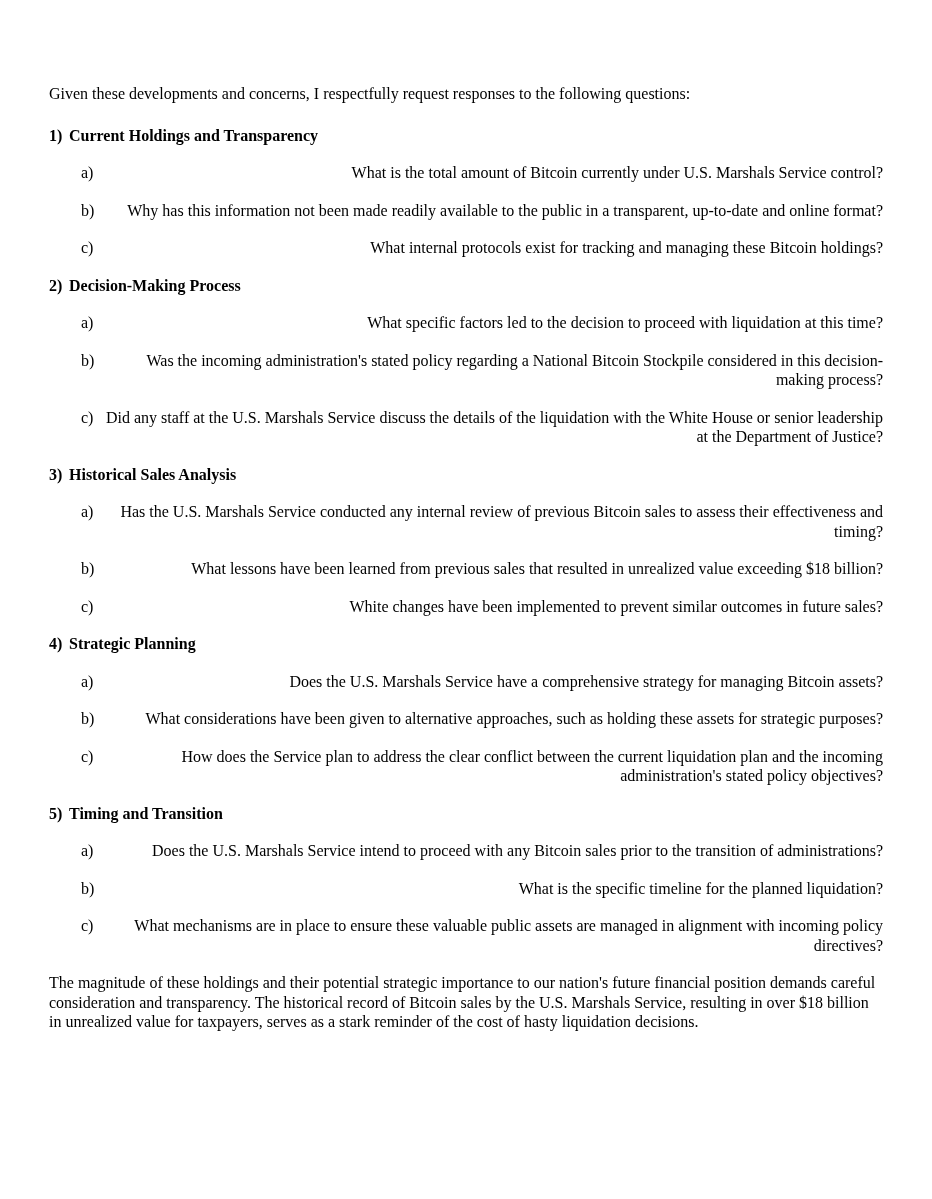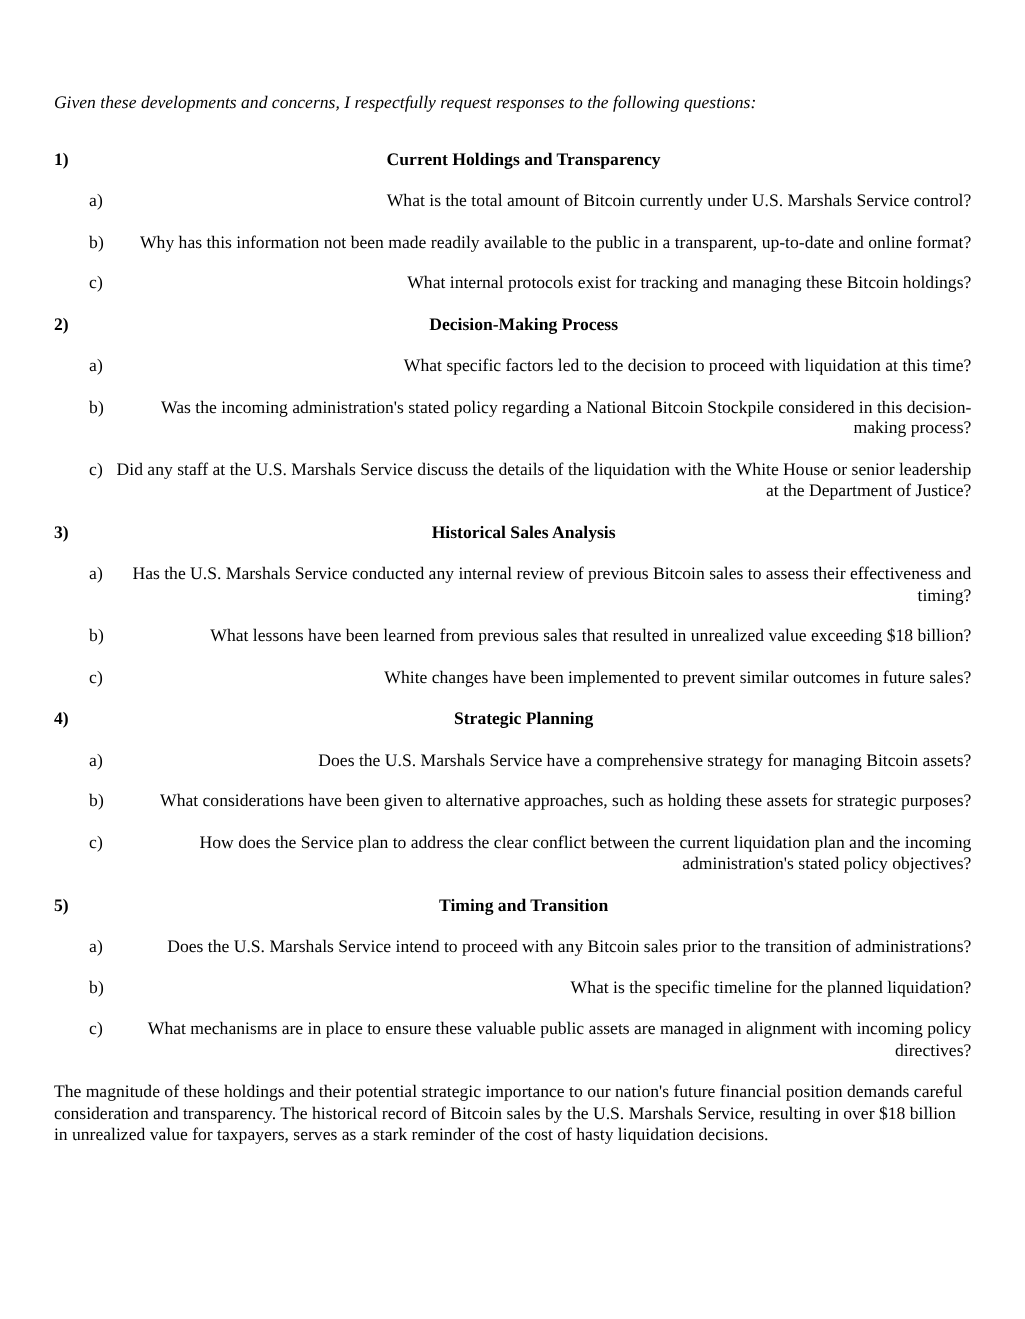--- a/index.html
+++ b/index.html
@@ -19,35 +19,33 @@
     width: 932px;
     height: 1199px;
     padding: 84px 49px 0 49px;
     font-size: 16px;
     line-height: 19.5px;
   }
   .para {
     margin: 0 0 18px 0;
   }
   .intro {
-    margin-bottom: 32px;
-    font-style: italic;
+    margin-bottom: 22px;
   }
   .q-head {
     display: flex;
     font-weight: bold;
     margin: 0 0 18px 0;
   }
   .q-num {
     flex: none;
     width: 20px;
   }
   .q-title {
     flex: 1;
-    text-align: center;
   }
   .q-item {
     display: flex;
     margin: 0 0 18px 32px;
   }
   .item-label {
     flex: none;
     width: 22px;
   }
   .item-text {

